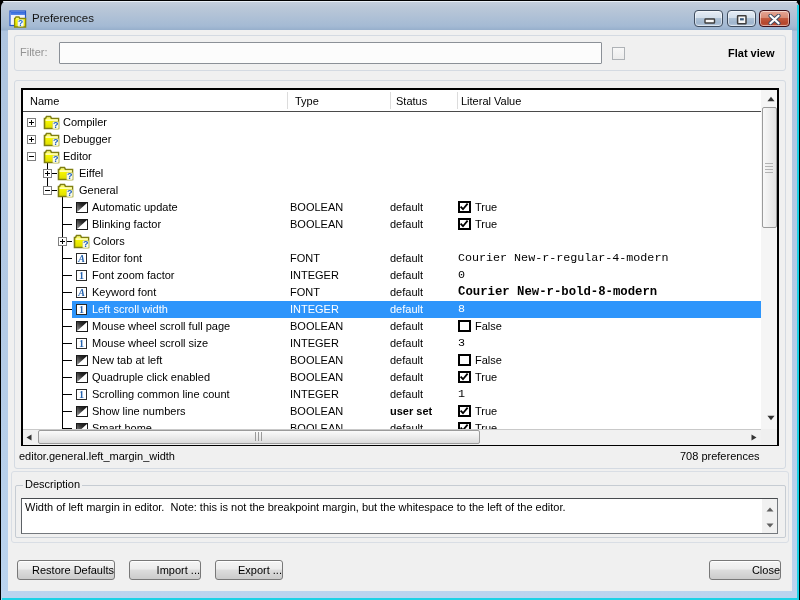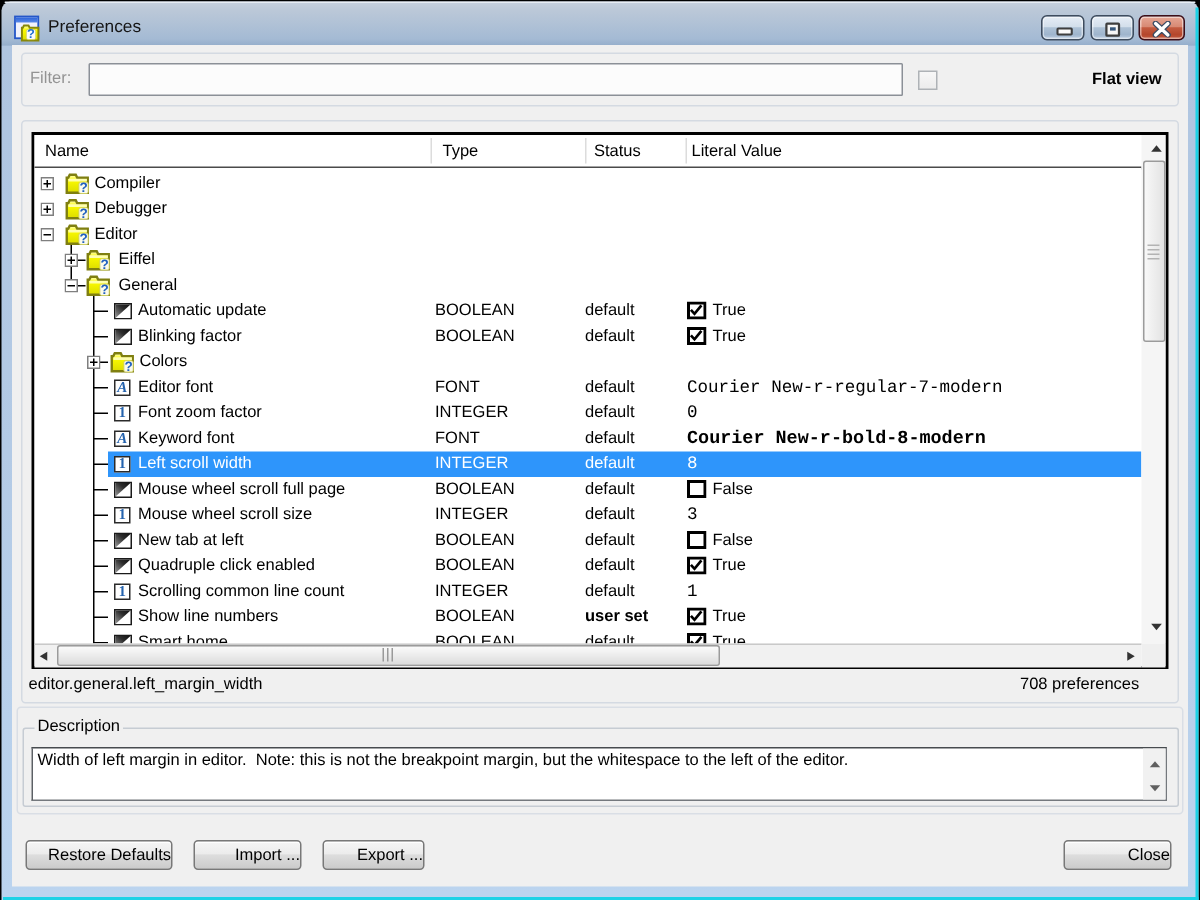--- a/index.html
+++ b/index.html
@@ -180,21 +180,21 @@
 <text x="12.7" y="13.2" font-family="Liberation Sans, sans-serif" font-size="9" font-weight="bold" fill="#2060c0" text-anchor="middle">?</text>
 </svg>
 <div class="abs t11" style="left:70px;top:123px;color:#000">Colors</div>
 <div class="abs" style="left:39px;top:146px;width:10px;height:1px;background:#000;"></div>
 <div class="abs" style="left:53px;top:141px;width:11px;height:11px;background:#fff;border:1px solid #2b2b2b;box-sizing:border-box;">
       <div style="position:absolute;left:0;top:-1px;width:9px;text-align:center;font-family:'Liberation Serif',serif;font-size:10px;font-weight:bold;color:#2563ae;font-style:italic;">A</div>
     </div>
 <div class="abs t11" style="left:69px;top:140px;color:#000">Editor font</div>
 <div class="abs t11" style="left:267px;top:140px;color:#000">FONT</div>
 <div class="abs t11" style="left:367px;top:140px;color:#000;">default</div>
-<div class="abs" style="left:435px;top:140px;font-family:'Liberation Mono',monospace;font-size:11.7px;line-height:13px;color:#000;white-space:nowrap;">Courier New-r-regular-7-modern</div>
+<div class="abs" style="left:435px;top:140px;font-family:'Liberation Mono',monospace;font-size:11.7px;line-height:13px;color:#000;white-space:nowrap;">Courier New-r-regular-4-modern</div>
 <div class="abs" style="left:39px;top:163px;width:10px;height:1px;background:#000;"></div>
 <div class="abs" style="left:53px;top:158px;width:11px;height:11px;background:#fff;border:1px solid #2b2b2b;box-sizing:border-box;">
       <div style="position:absolute;left:0;top:-1px;width:9px;text-align:center;font-family:'Liberation Serif',serif;font-size:10px;font-weight:bold;color:#2563ae;">1</div>
     </div>
 <div class="abs t11" style="left:69px;top:157px;color:#000">Font zoom factor</div>
 <div class="abs t11" style="left:267px;top:157px;color:#000">INTEGER</div>
 <div class="abs t11" style="left:367px;top:157px;color:#000;">default</div>
 <div class="abs" style="left:435px;top:157px;font-family:'Liberation Mono',monospace;font-size:11.7px;line-height:13px;color:#000;white-space:nowrap;">0</div>
 <div class="abs" style="left:39px;top:180px;width:10px;height:1px;background:#000;"></div>
 <div class="abs" style="left:53px;top:175px;width:11px;height:11px;background:#fff;border:1px solid #2b2b2b;box-sizing:border-box;">

